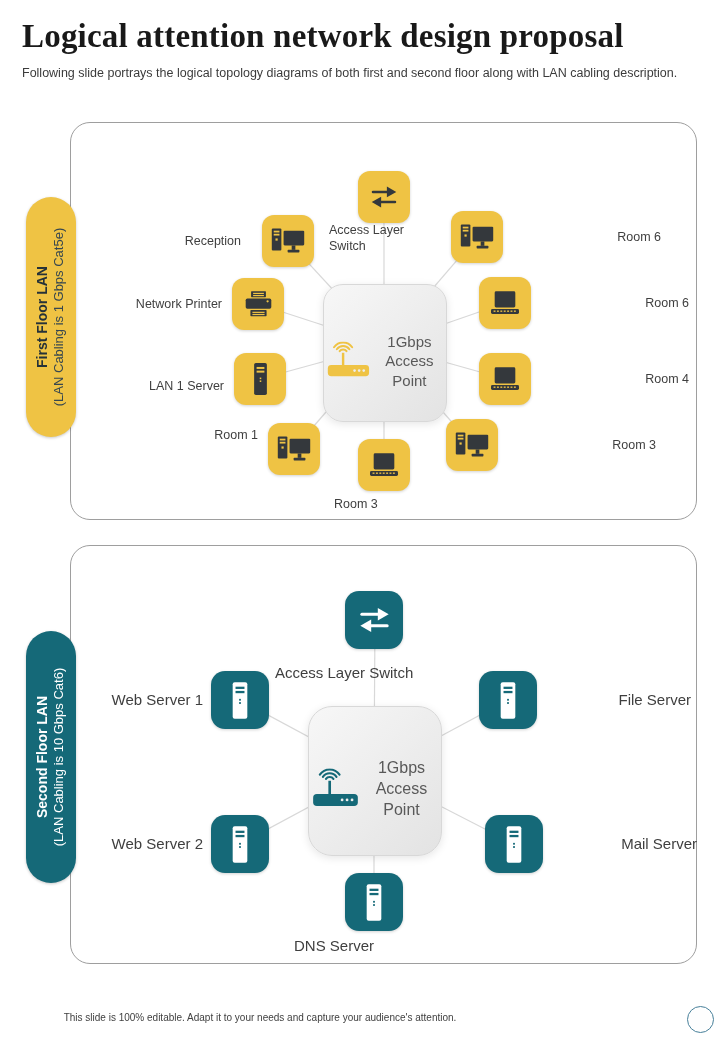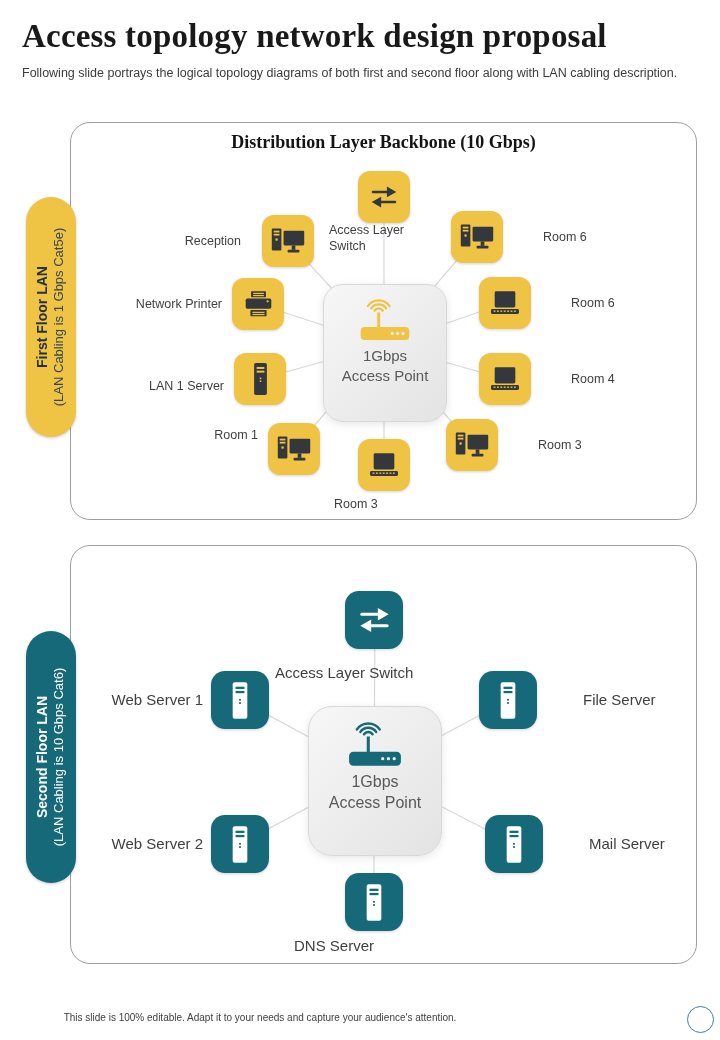--- a/index.html
+++ b/index.html
@@ -34,27 +34,27 @@
   .node-box {
     position:absolute; display:flex; align-items:center; justify-content:center;
     box-shadow:0 1px 3px rgba(0,0,0,.18);
   }
   .p1 .node-box { width:52px; height:52px; border-radius:12px; }
   .p2 .node-box { width:58px; height:58px; border-radius:14px; }
   .yellow { background:#efc344; --bg:#efc344; color:#34383c; }
   .teal   { background:#156978; --bg:#156978; color:#ffffff; }
   .nlabel { position:absolute; font-size:12.5px; color:#3f3f3f; line-height:1.25; }
   .p2 .nlabel { font-size:15px; }
-  .t-r { text-align:right; } .t-c { text-align:left; } .t-l { text-align:left;margin-left:32px; }
+  .t-r { text-align:right; } .t-c { text-align:left; } .t-l { text-align:right; }
   
   .center-box {
     position:absolute; border-radius:20px; --bg:#ededed;
     background:linear-gradient(135deg,#f7f7f7,#e3e3e3);
     border:1px solid #d8d8d8; box-shadow:0 2px 8px rgba(0,0,0,.10);
-    display:flex; flex-direction:column; align-items:center;
+    display:flex; flex-direction:row; align-items:center;
   }
   .p1 .center-box { left:252px; top:161px; width:122px; height:122px; padding-top:14px; }
   .p2 .center-box { left:237px; top:160px; width:132px; height:133px; padding-top:15px; border-radius:24px; }
   .p1 .cicon { color:#efc344; }
   .p2 .cicon { color:#156978; }
   .cb-text { text-align:center; color:#595959; line-height:1.3; margin-top:2px; }
   .p1 .cb-text { font-size:15px; }
   .p2 .cb-text { font-size:16px; }
   
   .pill {
@@ -157,25 +157,24 @@
       <rect x="5" y="31" width="54" height="14.5" rx="4.5" fill="currentColor"></rect>
       <g fill="var(--bg,#eee)">
         <circle cx="40" cy="38.2" r="1.7"></circle>
           <circle cx="46" cy="38.2" r="1.7"></circle>
           <circle cx="52" cy="38.2" r="1.7"></circle>
       </g>
     </symbol>
   </defs>
 </svg>
 
-<div class="page-title">Access topology network design proposal</div>
+<div class="page-title">Logical attention network design proposal</div>
 <div class="page-subtitle">Following slide portrays the logical topology diagrams of both first and second floor along with LAN cabling description.</div>
 
 <div class="panel p1">
-  <div class="panel-title">Distribution Layer Backbone (10 Gbps)</div>
 
   <svg class="lines" width="625" height="396">
     <g stroke="#d8d8d8" stroke-width="1.2">
       <line x1="313" y1="222" x2="313" y2="74"></line>
       <line x1="313" y1="222" x2="217" y2="118"></line>
       <line x1="313" y1="222" x2="406" y2="114"></line>
       <line x1="313" y1="222" x2="187" y2="181"></line>
       <line x1="313" y1="222" x2="434" y2="180"></line>
       <line x1="313" y1="222" x2="189" y2="256"></line>
       <line x1="313" y1="222" x2="434" y2="256"></line>

